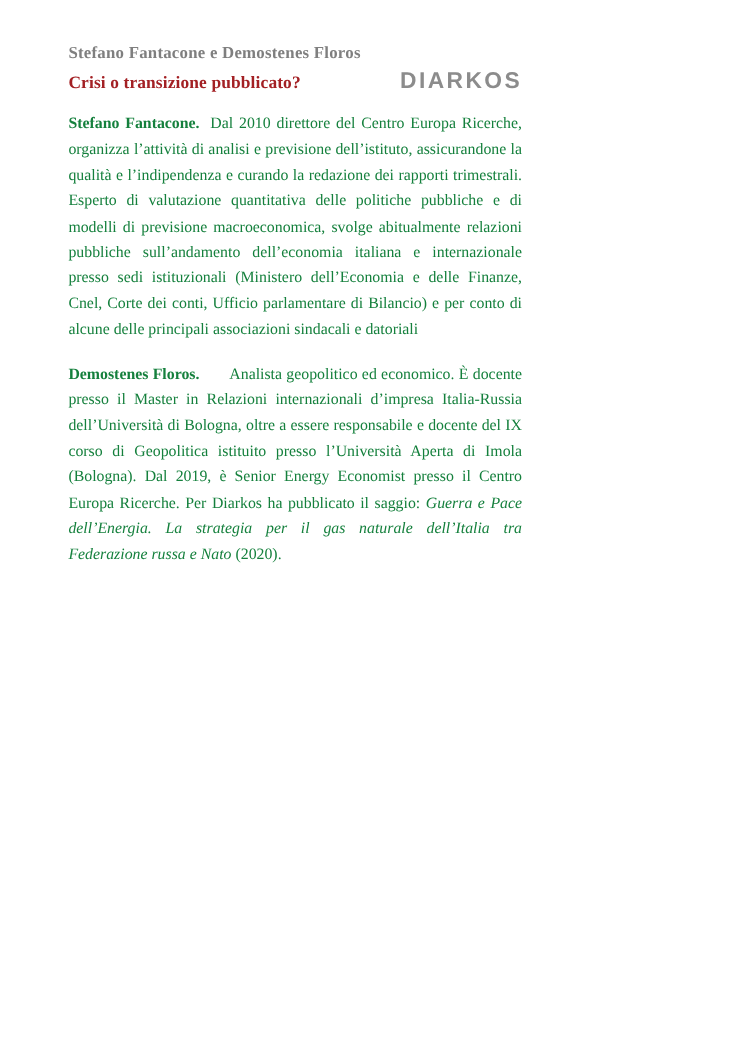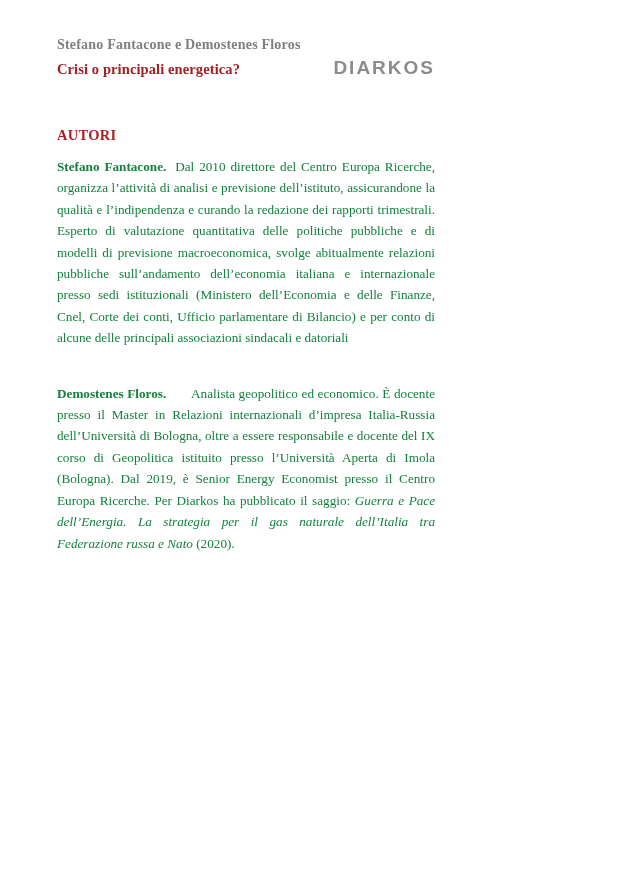--- a/index.html
+++ b/index.html
@@ -66,45 +66,44 @@
     margin: 0;
     font-size: 13.2px;
     line-height: 21.4px;
     text-align: justify;
     color: #15803d;
   }
   .bio-first {
     margin-top: 13px;
   }
   .bio-second {
-    margin-top: 34px;
+    margin-top: 16px;
   }
   .author-name {
     font-weight: 700;
   }
   .author-name.gap-small { margin-right: 4px; }
   .author-name.gap-wide  { margin-right: 22px; }
   .book-ref {
     font-style: italic;
   }
 </style>
 </head>
 <body>
 
 <div class="page">
 
   <div class="running-header">
     <div class="header-left">
       <div class="authors-line">Stefano Fantacone e Demostenes Floros</div>
-      <div class="book-title">Crisi o principali energetica?</div>
+      <div class="book-title">Crisi o transizione pubblicato?</div>
     </div>
     <div class="publisher-logo">DIARKOS</div>
   </div>
 
-  <h1 class="section-heading">AUTORI</h1>
 
   <p class="bio bio-first">
     <span class="author-name gap-small">Stefano Fantacone.</span>
     <span>Dal 2010 direttore del Centro Europa Ricerche, organizza l’attività di analisi e previsione dell’istituto, assicurandone la qualità e l’indipendenza e curando la redazione dei rapporti trimestrali. Esperto di valutazione quantitativa delle politiche pubbliche e di modelli di previsione macroeconomica, svolge abitualmente relazioni pubbliche sull’andamento dell’economia italiana e internazionale presso sedi istituzionali (Ministero dell’Economia e delle Finanze, Cnel, Corte dei conti, Ufficio parlamentare di Bilancio) e per conto di alcune delle principali associazioni sindacali e datoriali</span>
   </p>
 
   <p class="bio bio-second">
     <span class="author-name gap-wide">Demostenes Floros.</span>
     <span>Analista geopolitico ed economico. È docente presso il Master in Relazioni internazionali d’impresa Italia-Russia dell’Università di Bologna, oltre a essere responsabile e docente del IX corso di Geopolitica istituito presso l’Università Aperta di Imola (Bologna). Dal 2019, è Senior Energy Economist presso il Centro Europa Ricerche. Per Diarkos ha pubblicato il saggio:</span>
     <em class="book-ref">Guerra e Pace dell’Energia. La strategia per il gas naturale dell’Italia tra Federazione russa e Nato</em>

